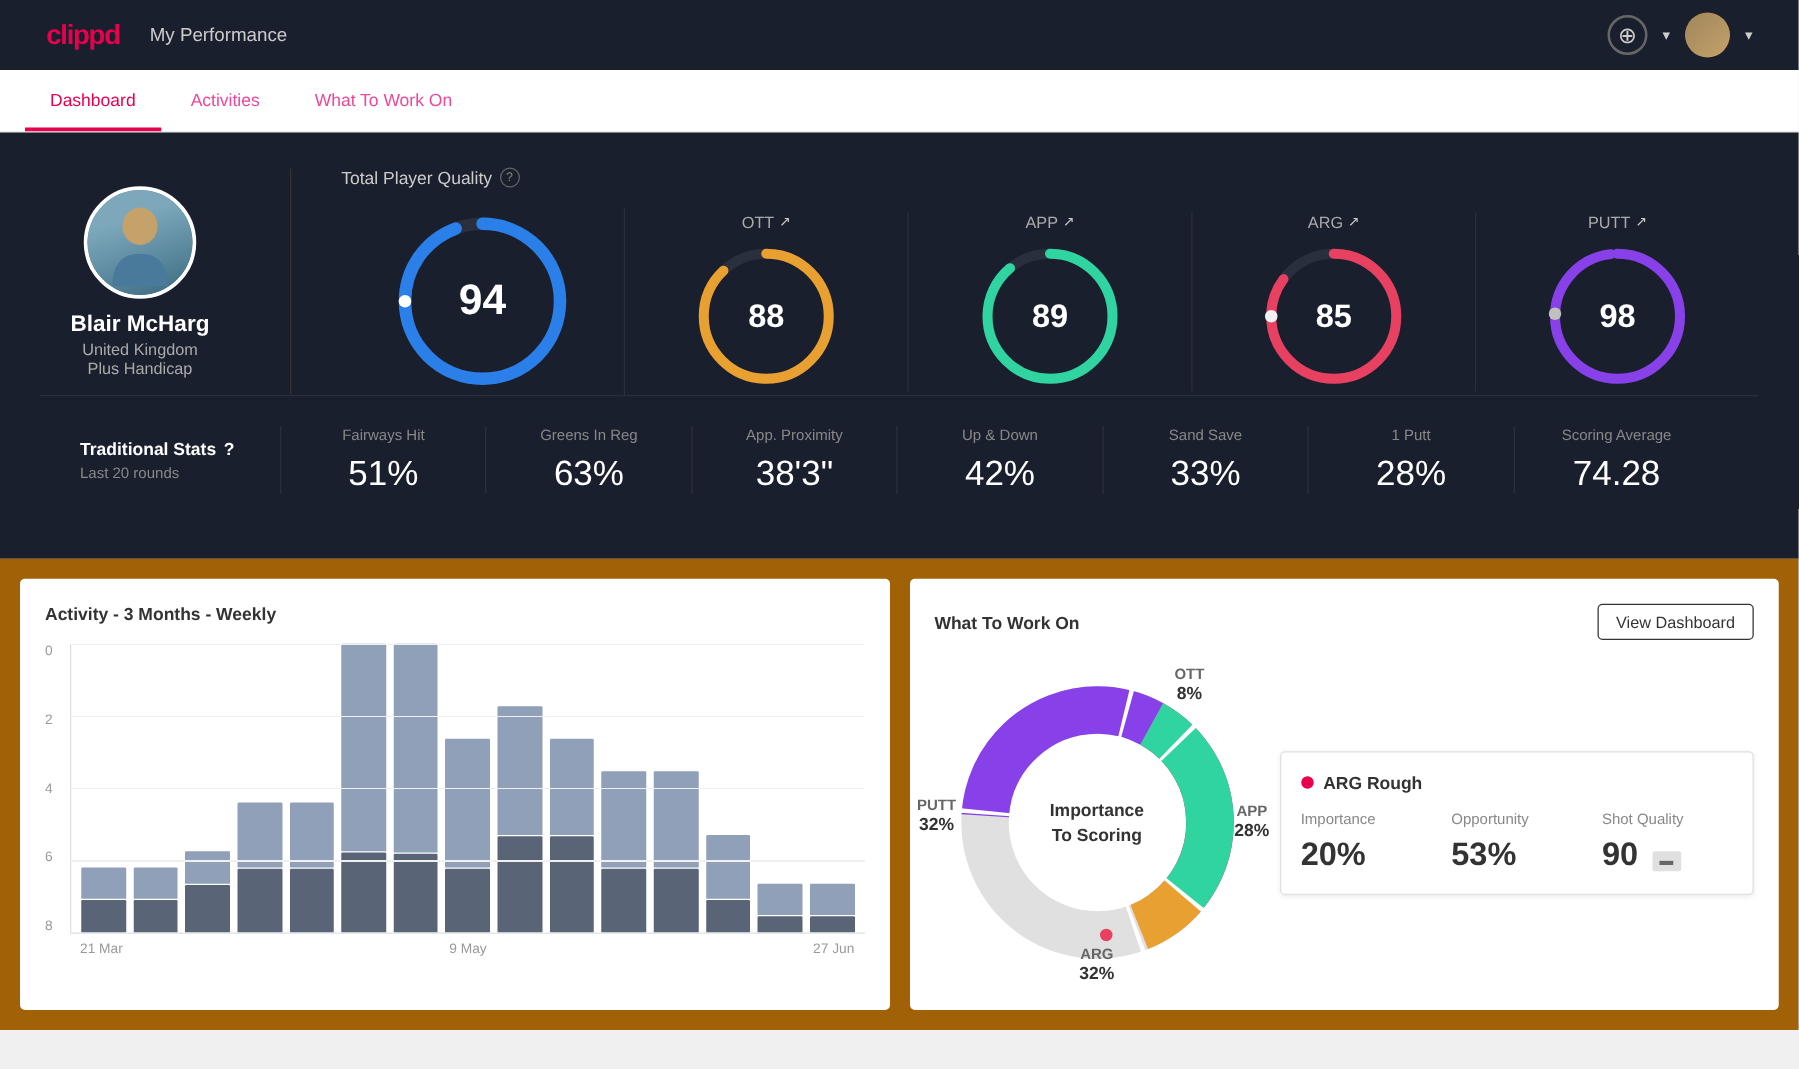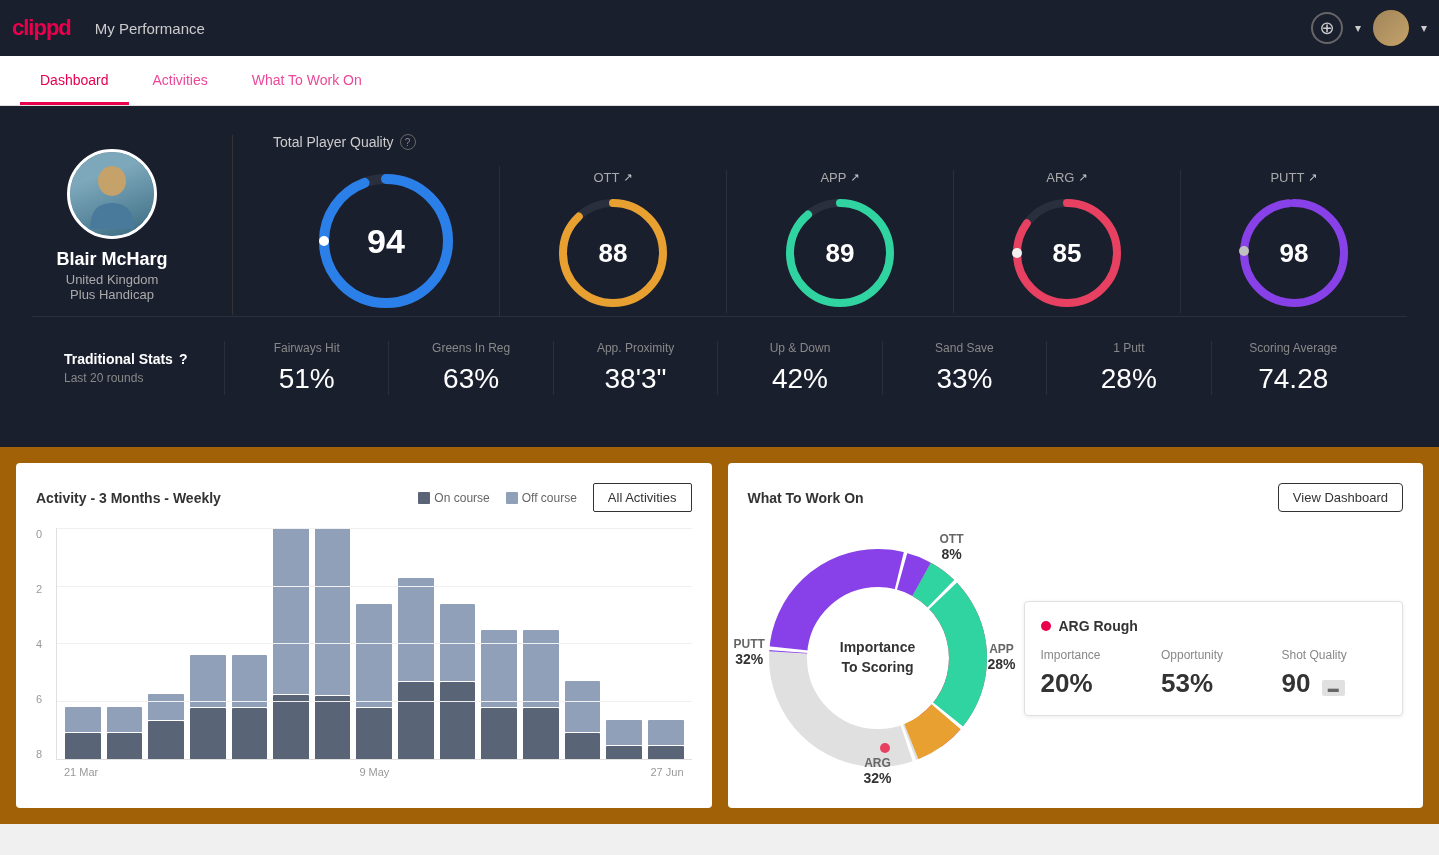--- a/index.html
+++ b/index.html
@@ -4,21 +4,21 @@
   <style>
     * { margin: 0; padding: 0; box-sizing: border-box; }
     body { font-family: -apple-system, BlinkMacSystemFont, 'Segoe UI', sans-serif; background: #f0f0f0; color: #fff; width: 1439px; min-height: 855px; overflow-x: hidden; }
 
     
     .top-nav {
       background: #1a1f2e;
       height: 56px;
       display: flex;
       align-items: center;
-      padding: 0 12px;
+      padding: 0 37px;
       justify-content: space-between;
     }
     .logo { display: flex; align-items: center; }
     .logo-text { color: #e8004d; font-size: 22px; font-weight: 700; letter-spacing: -1px; }
     .nav-title { color: #ccc; font-size: 15px; margin-left: 24px; }
     .nav-right { display: flex; align-items: center; gap: 12px; }
     .nav-add-btn { width: 32px; height: 32px; border-radius: 50%; border: 2px solid #666; display: flex; align-items: center; justify-content: center; color: #ccc; cursor: pointer; font-size: 18px; }
     .nav-avatar { width: 36px; height: 36px; border-radius: 50%; background: #8b6914; display: flex; align-items: center; justify-content: center; overflow: hidden; cursor: pointer; }
     .nav-avatar-img { width: 36px; height: 36px; border-radius: 50%; background: linear-gradient(135deg, #a0855b, #c4a26a); }
     .nav-chevron { color: #ccc; font-size: 12px; }
@@ -560,33 +560,20 @@
       <div class="stat-value">74.28</div>
     </div>
   </div>
 </div>
 
 <div class="bottom-panels">
 
   <div class="panel panel-left">
     <div class="panel-header">
       <div class="panel-title">Activity - 3 Months - Weekly</div>
-      <div style="display:flex;align-items:center;gap:16px;">
-        <div class="legend">
-          <div class="legend-item">
-            <div class="legend-dot" style="background:#5a6477;"></div>
-            <span>On course</span>
-          </div>
-          <div class="legend-item">
-            <div class="legend-dot" style="background:#8fa0b8;"></div>
-            <span>Off course</span>
-          </div>
-        </div>
-        <button class="all-activities-btn">All Activities</button>
-      </div>
     </div>
 
     <div class="chart-area">
       <div class="chart-grid">
         <div class="y-axis">
           <span>8</span>
           <span>6</span>
           <span>4</span>
           <span>2</span>
           <span>0</span>

